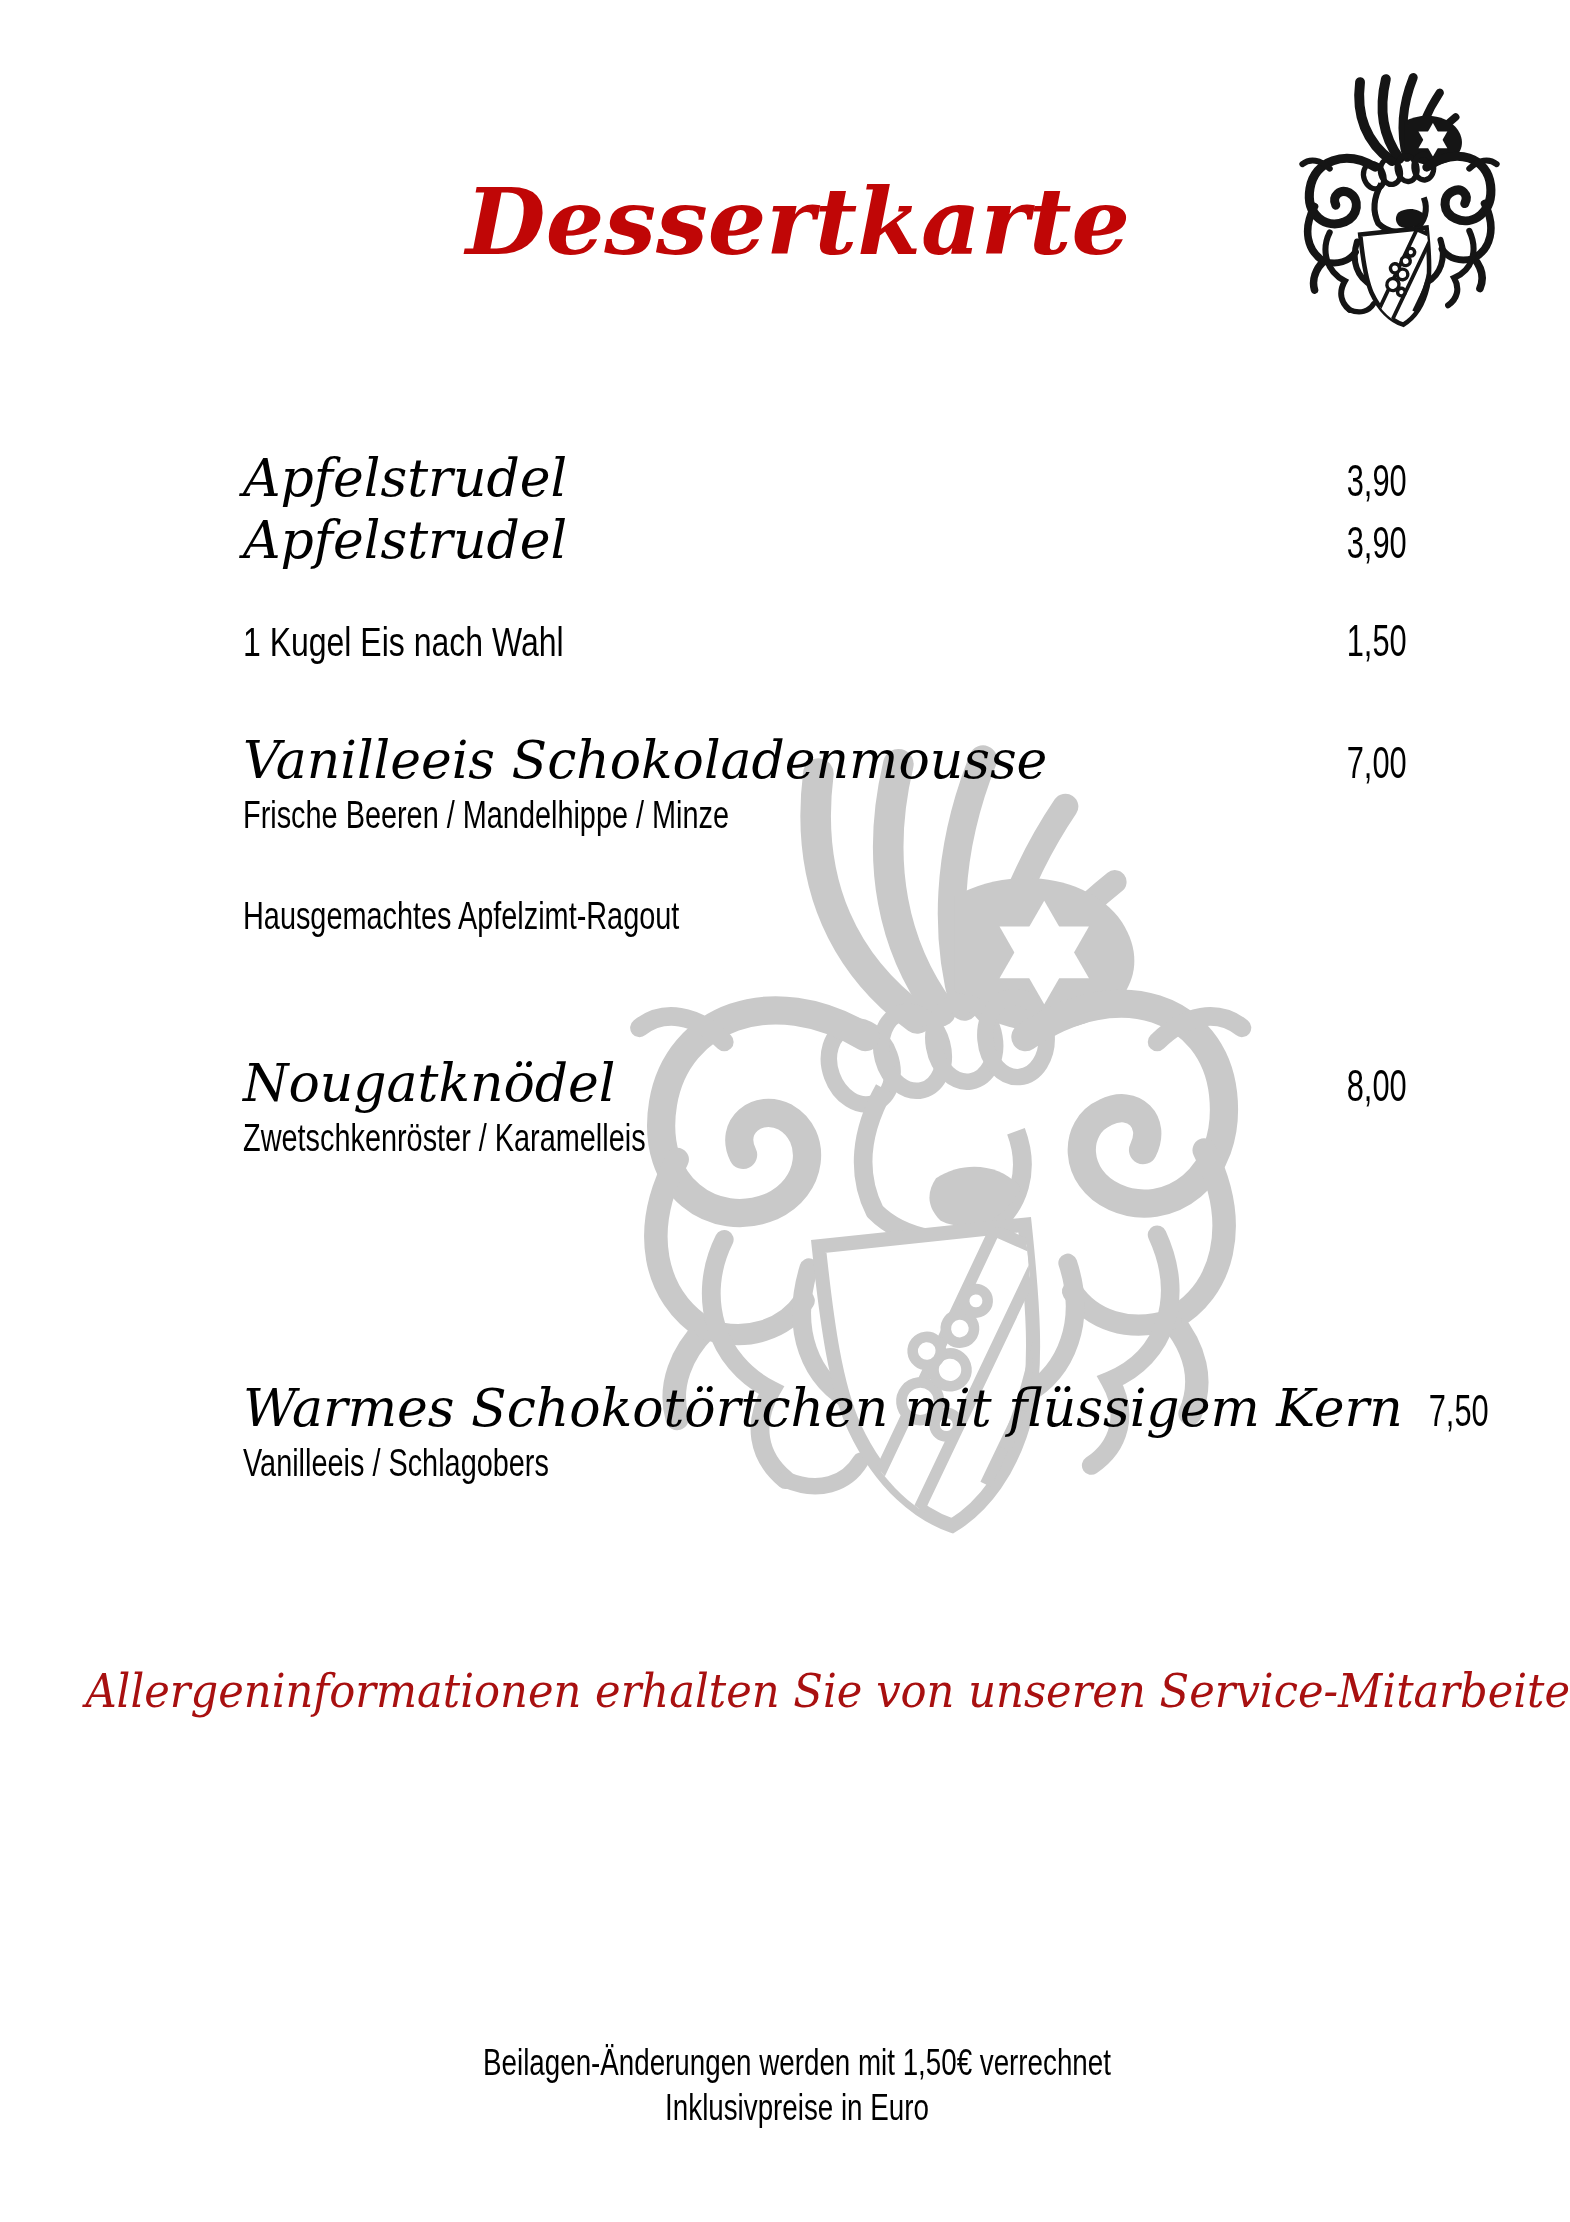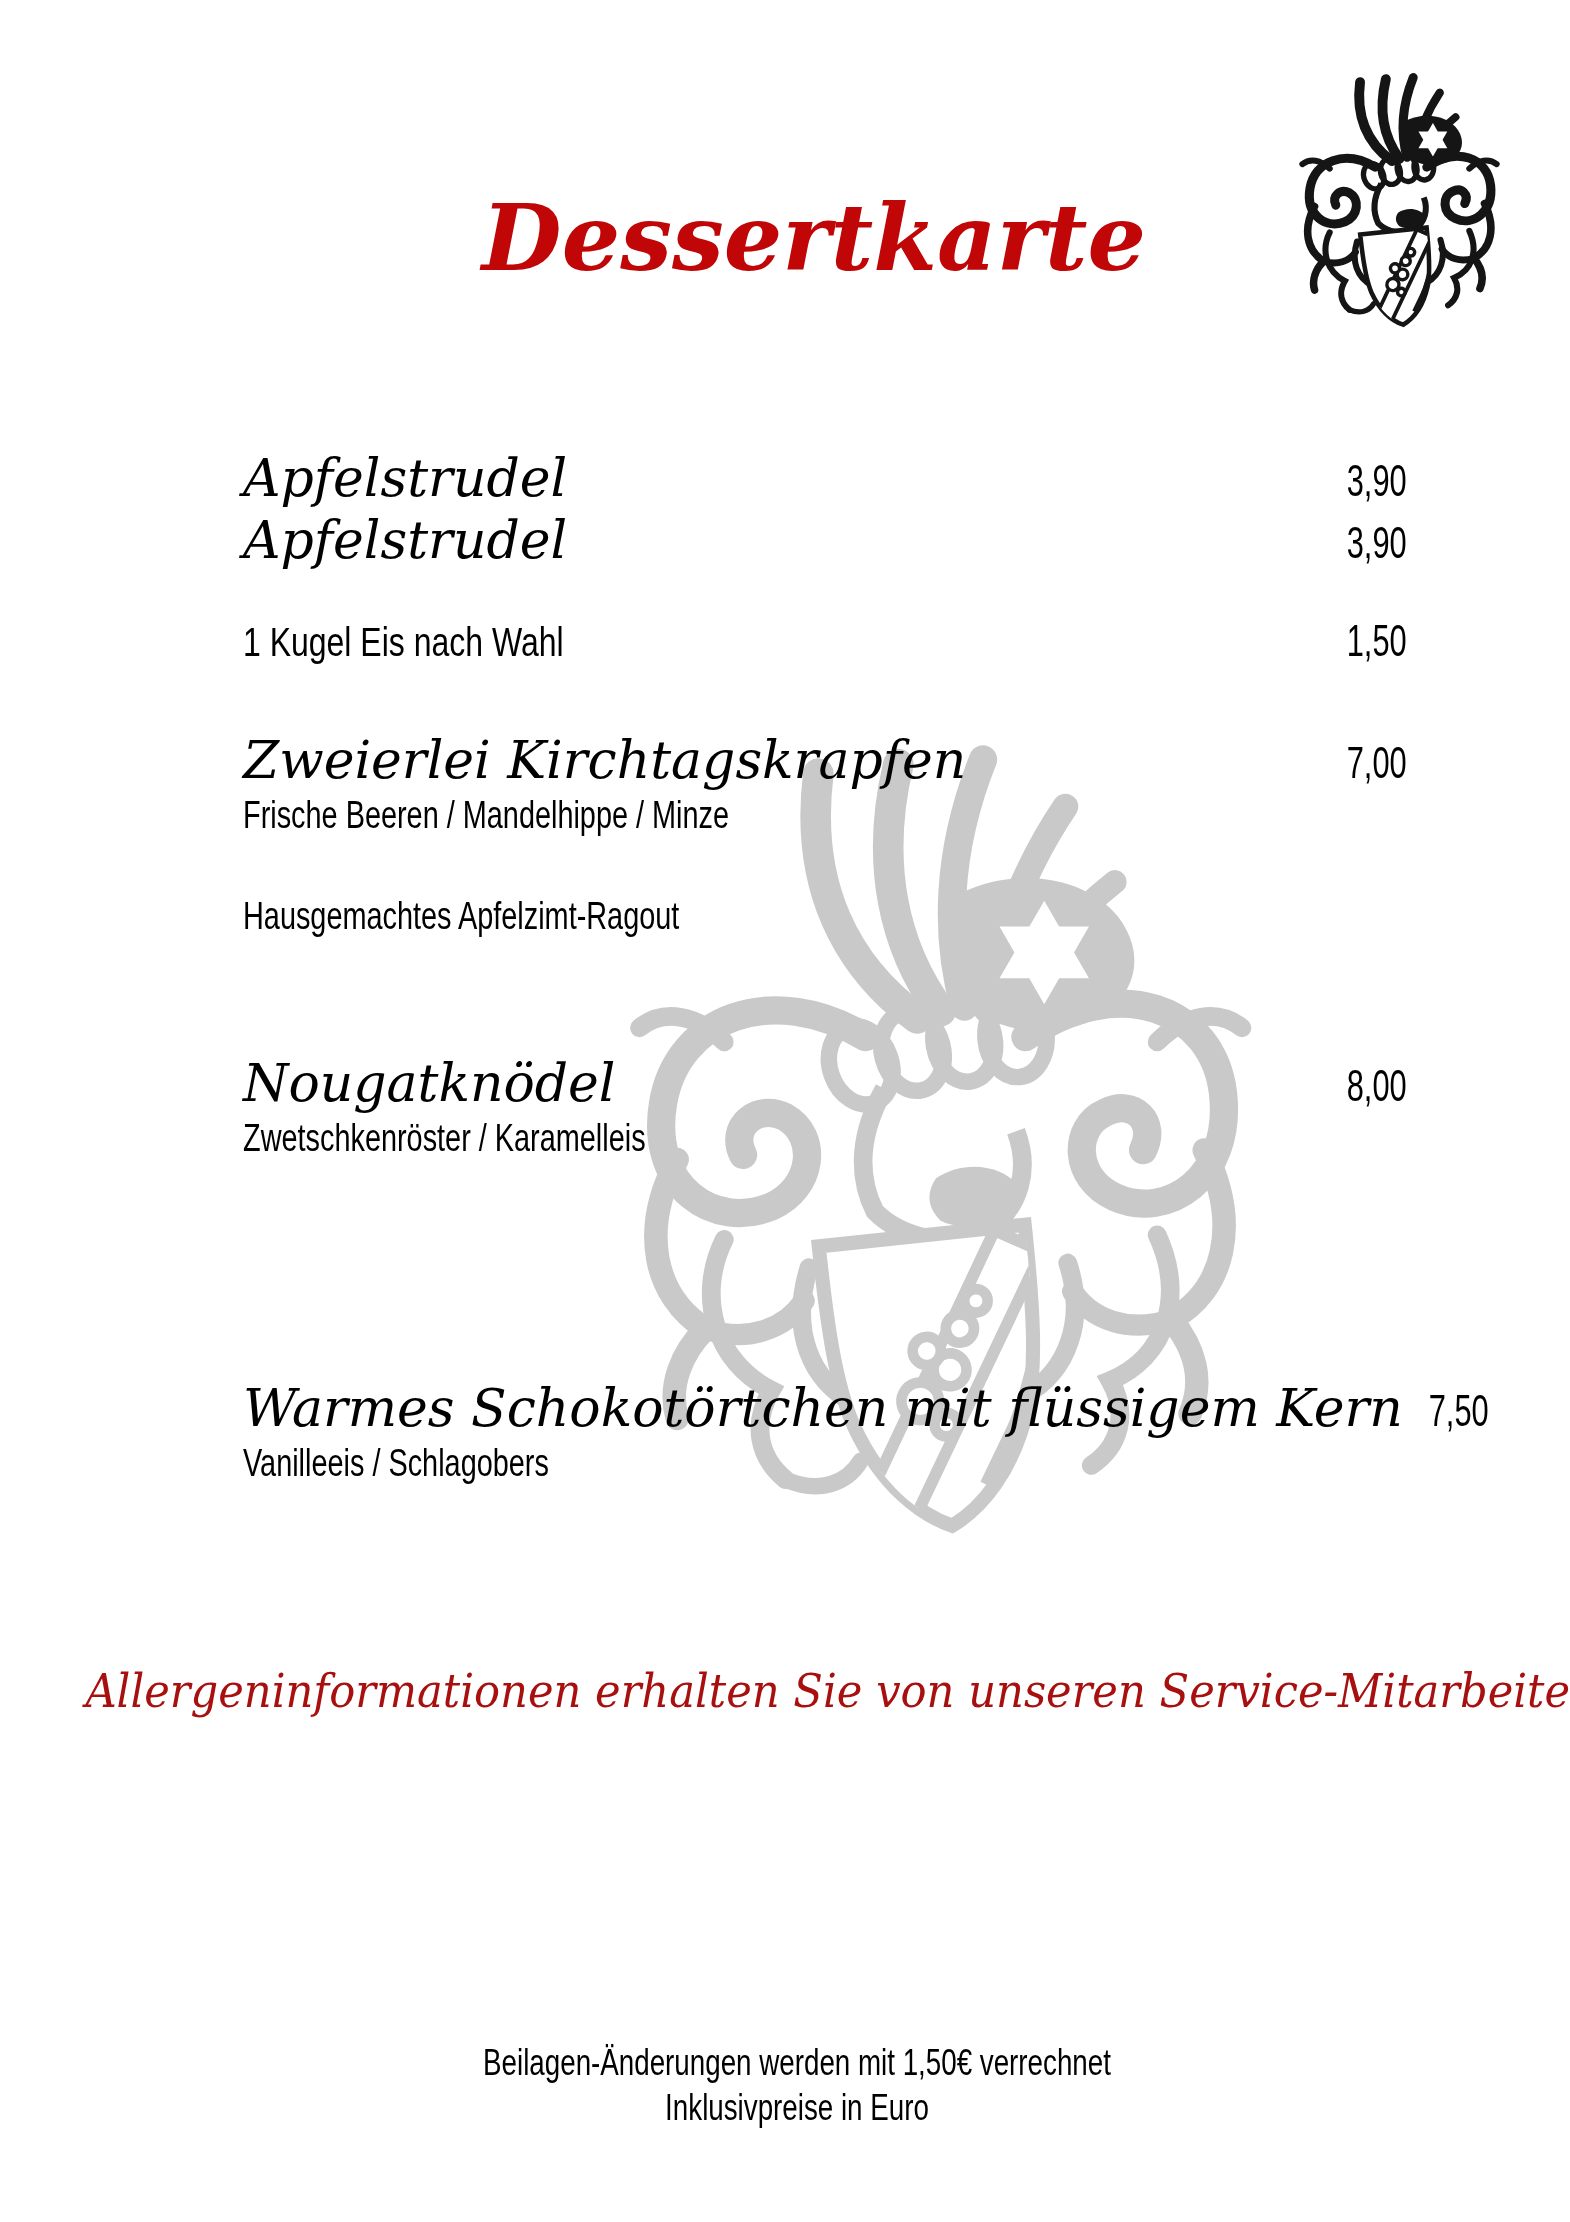--- a/index.html
+++ b/index.html
@@ -6,21 +6,21 @@
   .page{
     position:relative;width:1570px;height:2222px;background:#fff;overflow:hidden;
     font-family:"Liberation Sans",sans-serif;color:#000;
   }
   
   .watermark{position:absolute;left:583px;top:736px;width:706px;height:800px;color:#c9c9c9;z-index:0;}
   .crest{position:absolute;left:1284px;top:70px;width:228px;height:258px;color:#151515;z-index:2;}
   
   .title{
     position:absolute;left:798px;top:176px;transform:translateX(-50%);
-    margin:16px;font-family:"DejaVu Serif",serif;font-style:italic;font-weight:bold;
+    margin:0;font-family:"DejaVu Serif",serif;font-style:italic;font-weight:bold;
     font-size:92px;line-height:1;color:var(--title-red,#c00606);white-space:nowrap;z-index:2;
   }
   
   .menu{position:absolute;inset:0;z-index:1;}
   .row{position:absolute;left:243px;right:163px;}
   .row-line{display:flex;align-items:baseline;line-height:62px;height:62px;}
   .item-name{white-space:nowrap;}
   .item-name.script{font-family:"DejaVu Serif",serif;font-style:italic;font-size:52px;font-weight:normal;}
   .item-name.plain{font-size:41px;transform:scaleX(0.78);transform-origin:0 50%;}
   .item-price{margin-left:auto;font-size:44px;transform:scaleX(0.70);transform-origin:100% 50%;}
@@ -135,21 +135,21 @@
         </div>
       </div>
       <div class="row" style="top: 610px;">
         <div class="row-line">
           <span class="item-name plain">1 Kugel Eis nach Wahl</span>
           <span class="item-price">1,50</span>
         </div>
       </div>
       <div class="row" style="top: 729px;">
         <div class="row-line">
-          <span class="item-name script">Zweierlei Kirchtagskrapfen</span>
+          <span class="item-name script">Vanilleeis Schokoladenmousse</span>
           <span class="item-price">7,00</span>
         </div>
         <div class="item-desc">Frische Beeren / Mandelhippe / Minze</div>
       </div>
       <div class="row" style="top: 892px;">
         <div class="item-desc">Hausgemachtes Apfelzimt-Ragout</div>
       </div>
       <div class="row" style="top: 1052px;">
         <div class="row-line">
           <span class="item-name script">Nougatknödel</span>

